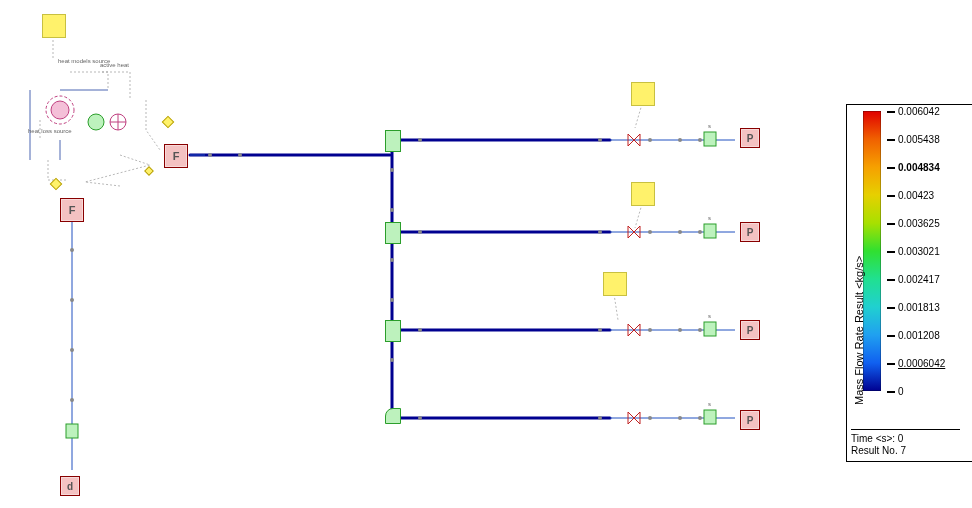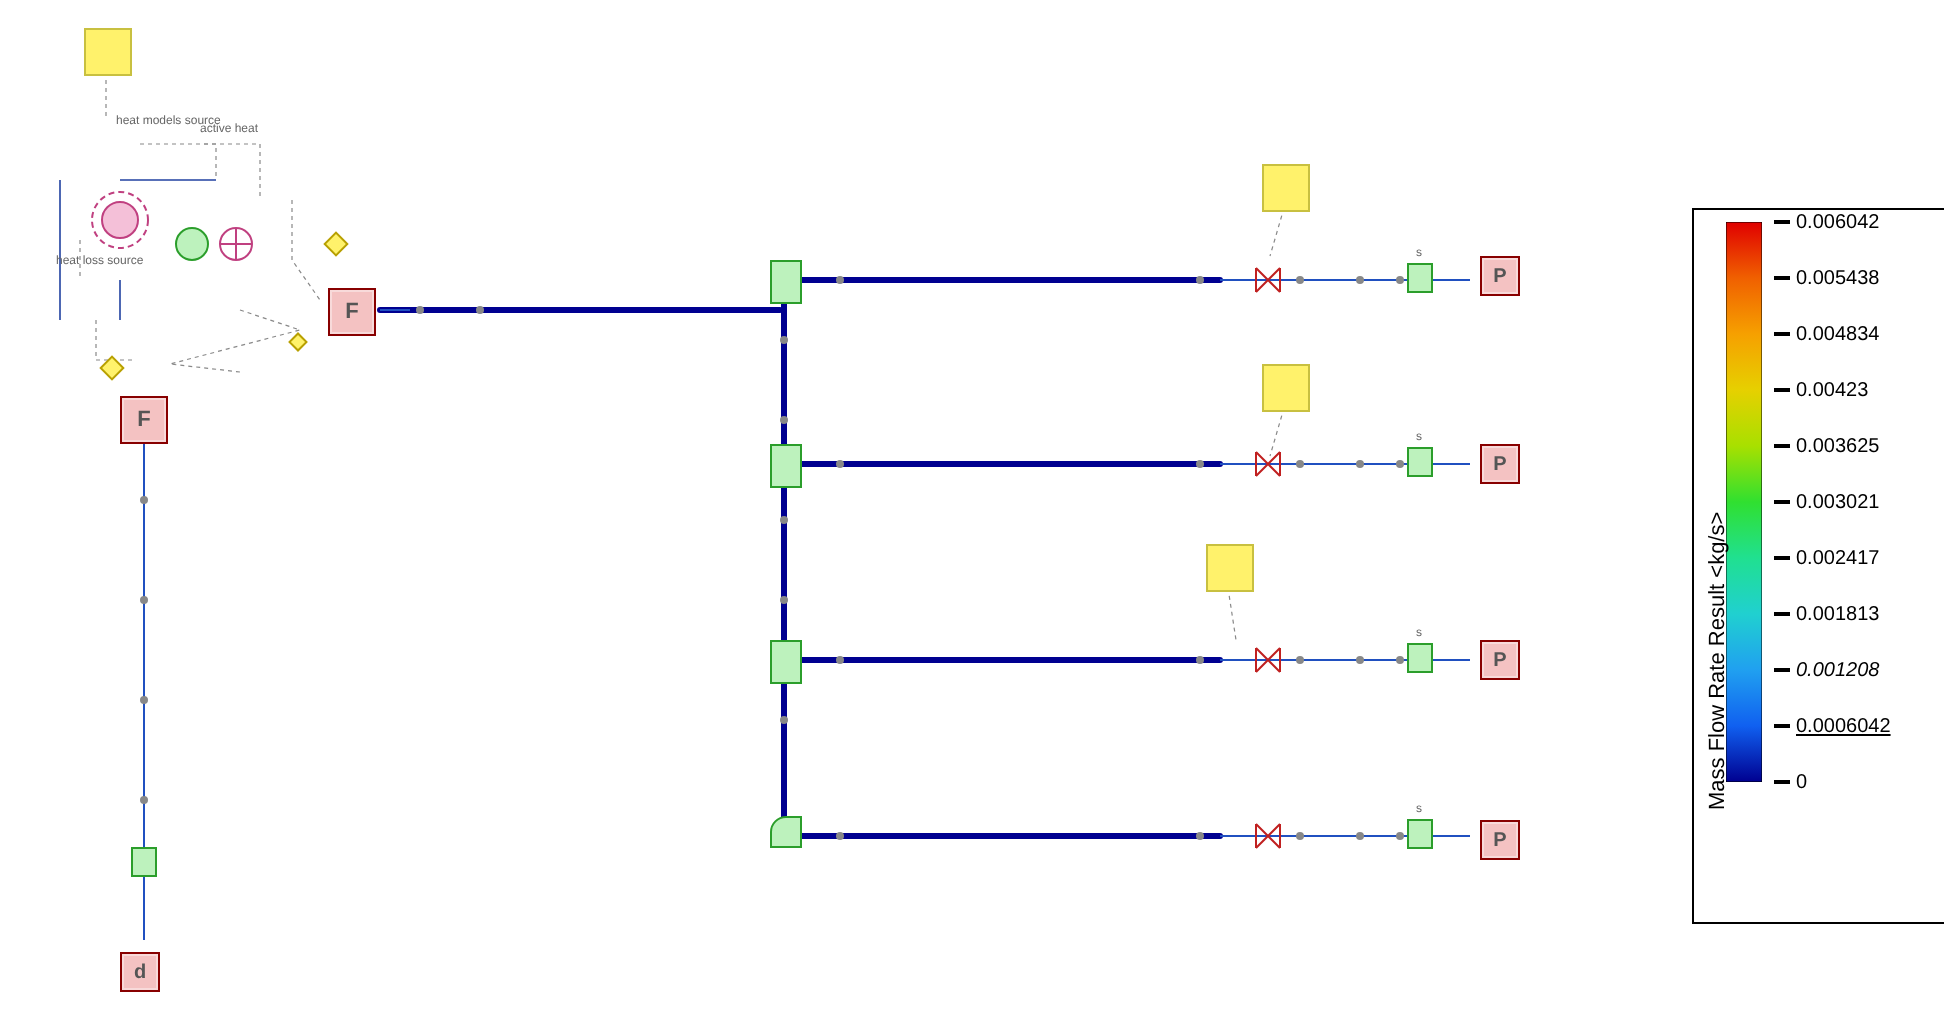--- a/index.html
+++ b/index.html
@@ -196,24 +196,28 @@
           <stop offset=".9" stop-color="#1060f0"></stop>
           <stop offset="1" stop-color="#000090"></stop>
         </linearGradient>
       </defs>
       <rect x="0" y="0" width="18" height="280" fill="url(#g)" stroke="#000" stroke-width="0.5"></rect>
     </svg>
   </div>
   <div class="legend-ticks" id="legend-ticks">
       <div style="top: 0px;"><span style="display:inline-block;width:8px;height:2px;background:#000;vertical-align:middle;margin-right:3px"></span>0.006042</div>
       <div style="top: 28px;"><span style="display:inline-block;width:8px;height:2px;background:#000;vertical-align:middle;margin-right:3px"></span>0.005438</div>
-      <div style="top: 56px;"><span style="display:inline-block;width:8px;height:2px;background:#000;vertical-align:middle;margin-right:3px"></span>0.004834</div>
+      <div style="top: 56px; font-weight: bold;"><span style="display:inline-block;width:8px;height:2px;background:#000;vertical-align:middle;margin-right:3px"></span>0.004834</div>
       <div style="top: 84px; text-align: right;"><span style="display:inline-block;width:8px;height:2px;background:#000;vertical-align:middle;margin-right:3px"></span>0.00423</div>
       <div style="top: 112px;"><span style="display:inline-block;width:8px;height:2px;background:#000;vertical-align:middle;margin-right:3px"></span>0.003625</div>
       <div style="top: 140px;"><span style="display:inline-block;width:8px;height:2px;background:#000;vertical-align:middle;margin-right:3px"></span>0.003021</div>
       <div style="top: 168px;"><span style="display:inline-block;width:8px;height:2px;background:#000;vertical-align:middle;margin-right:3px"></span>0.002417</div>
       <div style="top: 196px;"><span style="display:inline-block;width:8px;height:2px;background:#000;vertical-align:middle;margin-right:3px"></span>0.001813</div>
-      <div style="top: 224px; font-style: italic;"><span style="display:inline-block;width:8px;height:2px;background:#000;vertical-align:middle;margin-right:3px"></span>0.001208</div>
+      <div style="top: 224px;"><span style="display:inline-block;width:8px;height:2px;background:#000;vertical-align:middle;margin-right:3px"></span>0.001208</div>
       <div style="top: 252px; text-decoration: underline;"><span style="display:inline-block;width:8px;height:2px;background:#000;vertical-align:middle;margin-right:3px"></span>0.0006042</div>
       <div style="top: 280px;"><span style="display:inline-block;width:8px;height:2px;background:#000;vertical-align:middle;margin-right:3px"></span>0</div>
     </div>
   <div class="legend-title">Mass Flow Rate Result &lt;kg/s&gt;</div>
+  <div class="legend-footer">
+    <div>Time &lt;s&gt;: 0</div>
+    <div>Result No. 7</div>
+  </div>
 </div>
 
 </body></html>

